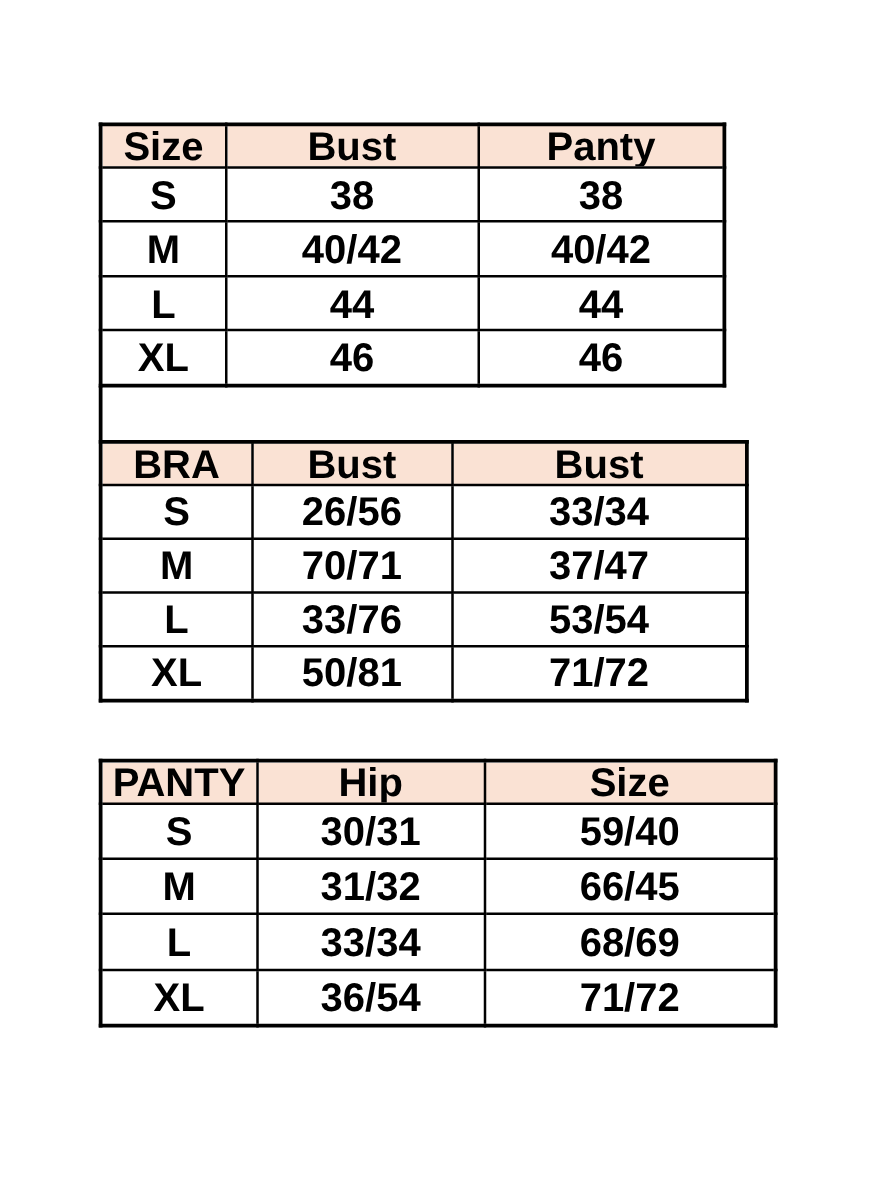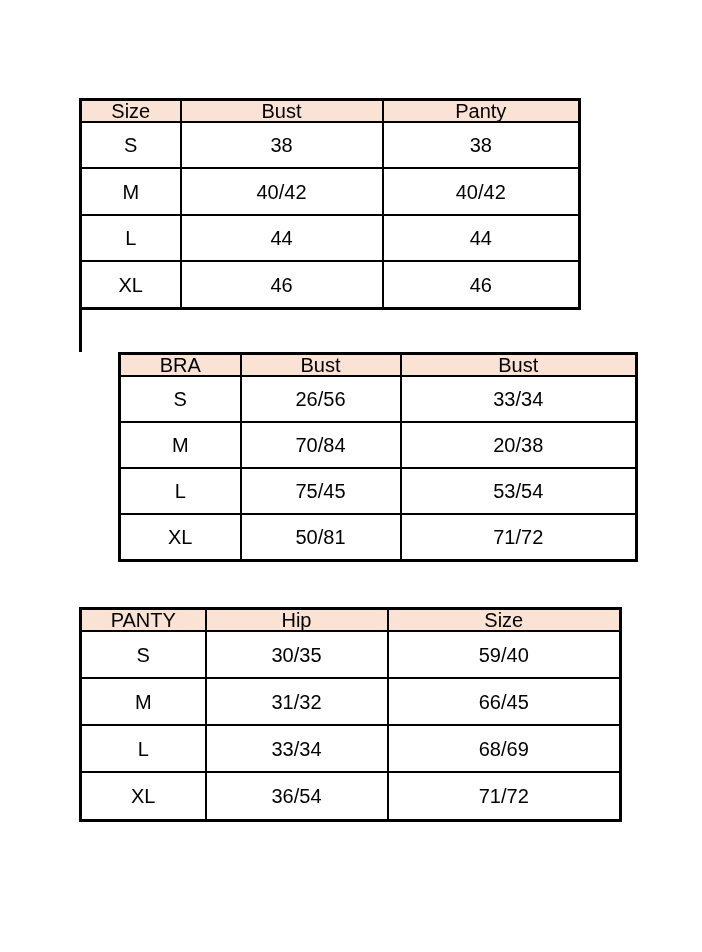--- a/index.html
+++ b/index.html
@@ -19,35 +19,35 @@
     position: absolute;
     border-collapse: collapse;
     table-layout: fixed;
     border: 3px solid var(--border-color, #000);
   }
   table.t th, table.t td {
     border: 2px solid var(--border-color, #000);
     text-align: center;
     vertical-align: middle;
     padding: 0;
-    font-weight: 400;
-    font-size: 20px;
+    font-weight: 700;
+    font-size: 32px;
     line-height: 1;
     color: var(--text-color, #000);
     overflow: hidden;
     white-space: nowrap;
   }
   table.t thead th {
     background: var(--header-fill, #fae2d4);
   }
   
   .t1 { left: 79px; top: 98px;  width: 499px; height: 212px; }
   .t1 .c1 { width: 100px; } .t1 .c2 { width: 202px; } .t1 .c3 { width: 197px; }
   
-  .t2 { left: 79px; top: 352px; width: 517px; height: 210px; margin-left: 39px; }
+  .t2 { left: 79px; top: 352px; width: 517px; height: 210px; }
   .t2 .c1 { width: 121px; } .t2 .c2 { width: 160px; } .t2 .c3 { width: 236px; }
   
   .t3 { left: 79px; top: 607px; width: 540px; height: 215px; }
   .t3 .c1 { width: 125px; } .t3 .c2 { width: 182px; } .t3 .c3 { width: 233px; }
   
   .connector {
     position: absolute;
     left: 79px;
     top: 309px;
     width: 3px;
@@ -113,26 +113,26 @@
       </tr>
     </thead>
     <tbody>
         <tr>
           <td>S</td>
           <td>26/56</td>
           <td>33/34</td>
         </tr>
         <tr>
           <td>M</td>
-          <td>70/84</td>
-          <td>20/38</td>
+          <td>70/71</td>
+          <td>37/47</td>
         </tr>
         <tr>
           <td>L</td>
-          <td>75/45</td>
+          <td>33/76</td>
           <td>53/54</td>
         </tr>
         <tr>
           <td>XL</td>
           <td>50/81</td>
           <td>71/72</td>
         </tr>
       </tbody>
   </table>
 
@@ -145,21 +145,21 @@
     <thead>
       <tr>
         <th>PANTY</th>
         <th>Hip</th>
         <th>Size</th>
       </tr>
     </thead>
     <tbody>
         <tr>
           <td>S</td>
-          <td>30/35</td>
+          <td>30/31</td>
           <td>59/40</td>
         </tr>
         <tr>
           <td>M</td>
           <td>31/32</td>
           <td>66/45</td>
         </tr>
         <tr>
           <td>L</td>
           <td>33/34</td>

